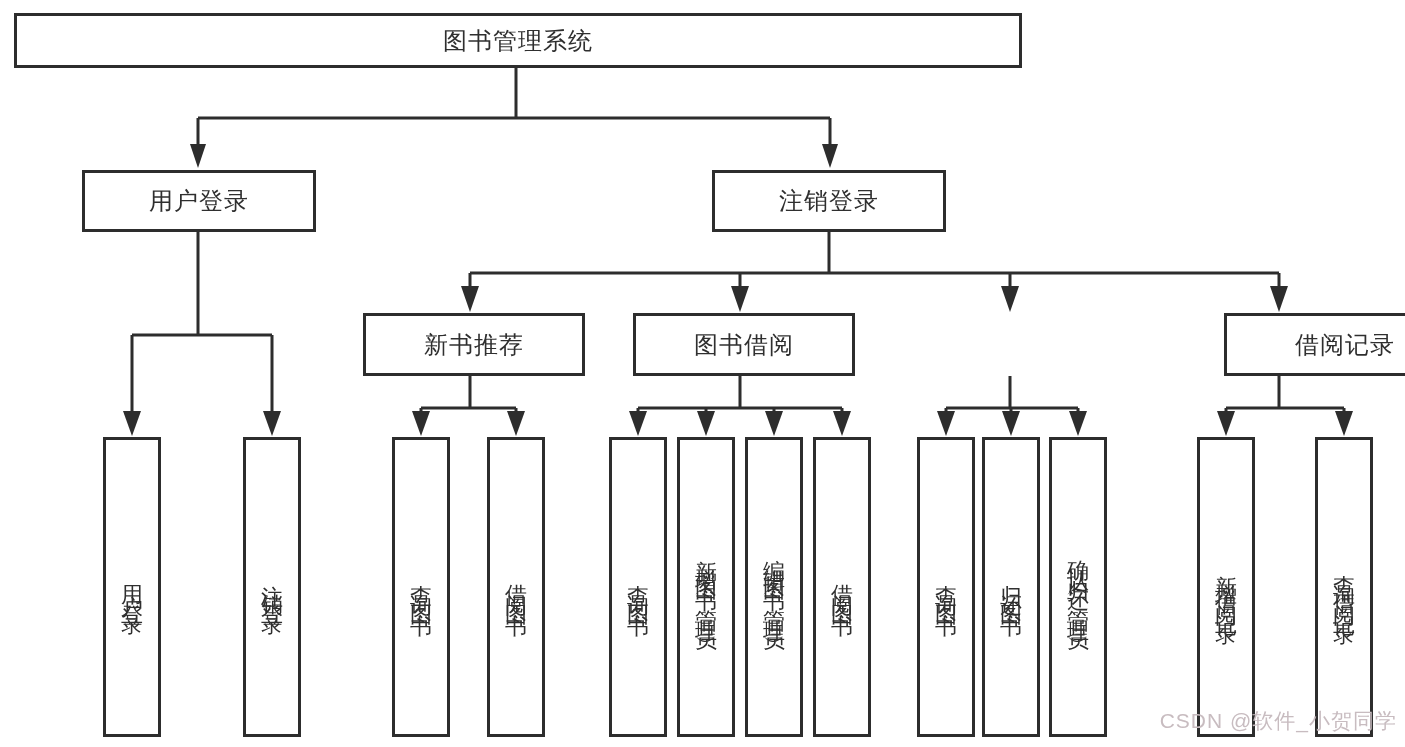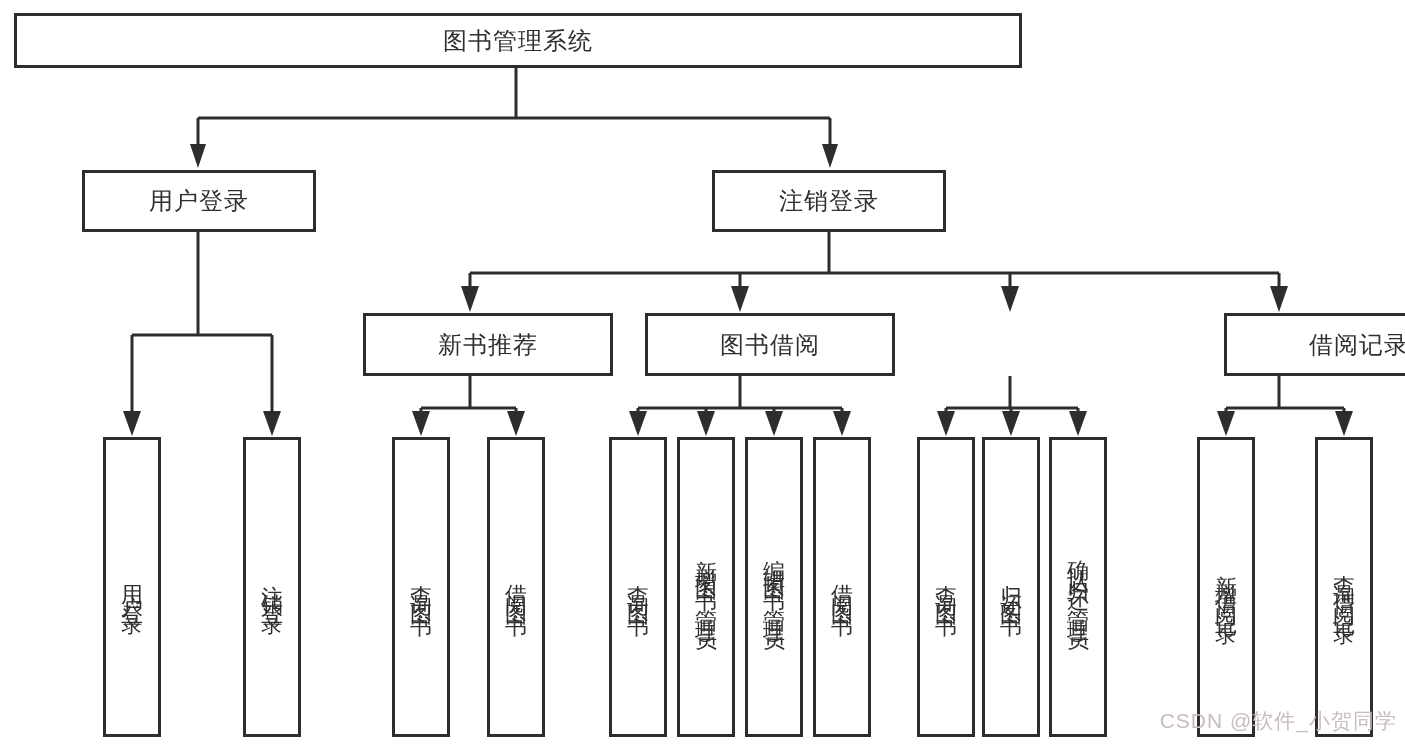--- a/index.html
+++ b/index.html
@@ -15,21 +15,21 @@
     position:absolute;
     box-sizing:border-box;
     border:3px solid #2d2d2d;
     background:#ffffff;
     display:flex;align-items:center;justify-content:center;
     color:#2f2f2f;
   }
   .h-label{font-size:24px;letter-spacing:1px;white-space:nowrap;font-family:Liberation Serif, serif;}
   .root-box{left:14px;top:13px;width:1008px;height:55px;}
   .l2{top:170px;width:234px;height:62px;}
-  .l3{top:313px;width:250px;height:63px;}
+  .l3{top:313px;width:222px;height:63px;}
   .leaf{top:437px;width:58px;height:300px;}
   .vtext{
     writing-mode:vertical-rl;
     text-orientation:mixed;
     font-size:22px;
     letter-spacing:10px;
     line-height:1;
     color:#2f2f2f;
     white-space:nowrap;
   }
@@ -98,21 +98,21 @@
   <div class="box l2" style="left:82px;">
     <span class="h-label">用户登录</span>
   </div>
   <div class="box l2" style="left:712px;">
     <span class="h-label">注销登录</span>
   </div>
 
   <div class="box l3" style="left:363px;">
     <span class="h-label">新书推荐</span>
   </div>
-  <div class="box l3" style="left:633px;margin-left:12px;">
+  <div class="box l3" style="left:633px;">
     <span class="h-label">图书借阅</span>
   </div>
   <div class="box l3" style="left:1224px;padding-left:20px;">
     <span class="h-label">借阅记录</span>
   </div>
 
   <div class="box leaf" style="left:103px;">
     <span class="vtext">用户登录</span>
   </div>
   <div class="box leaf" style="left:243px;">

